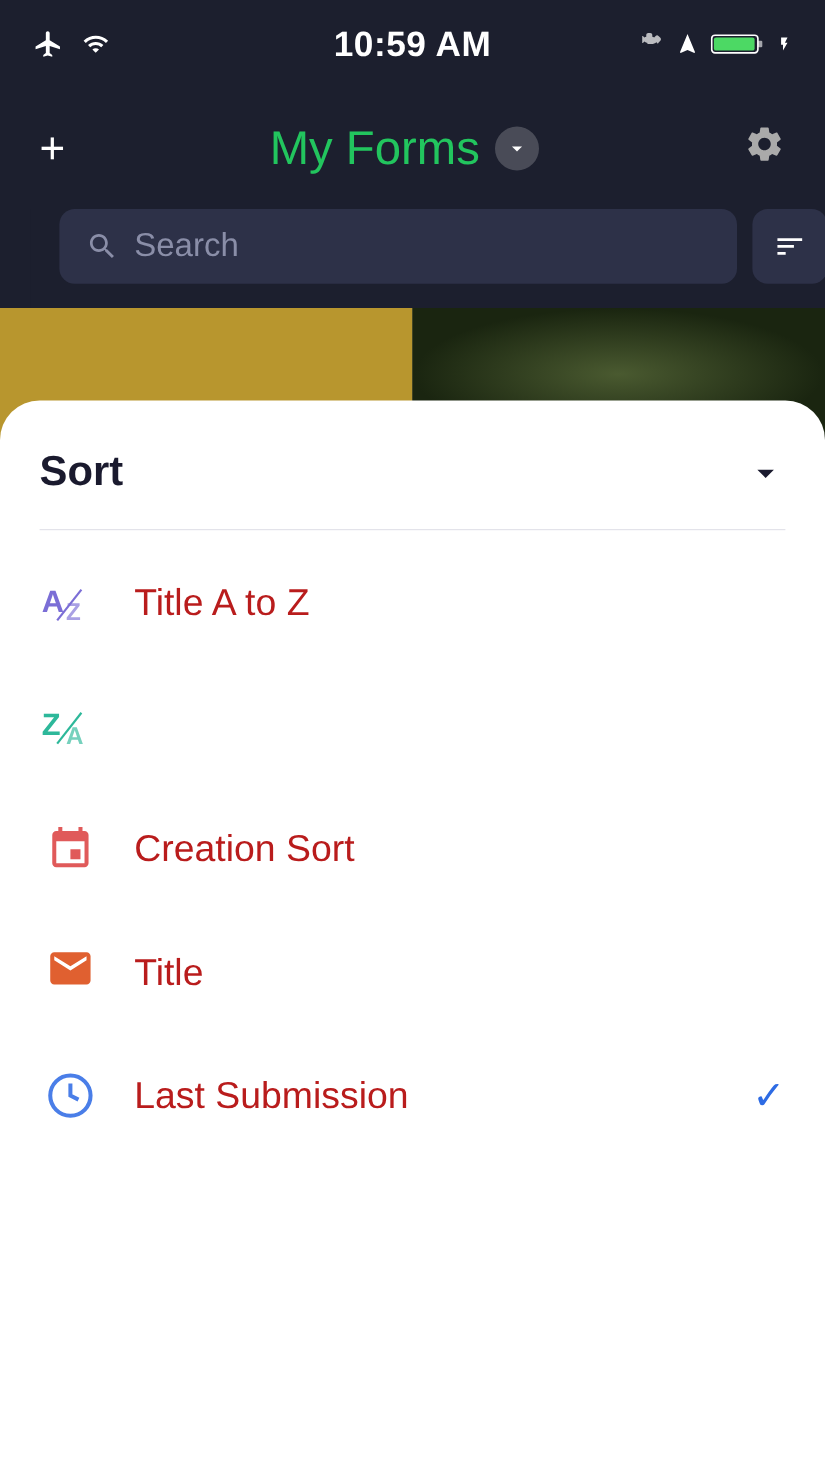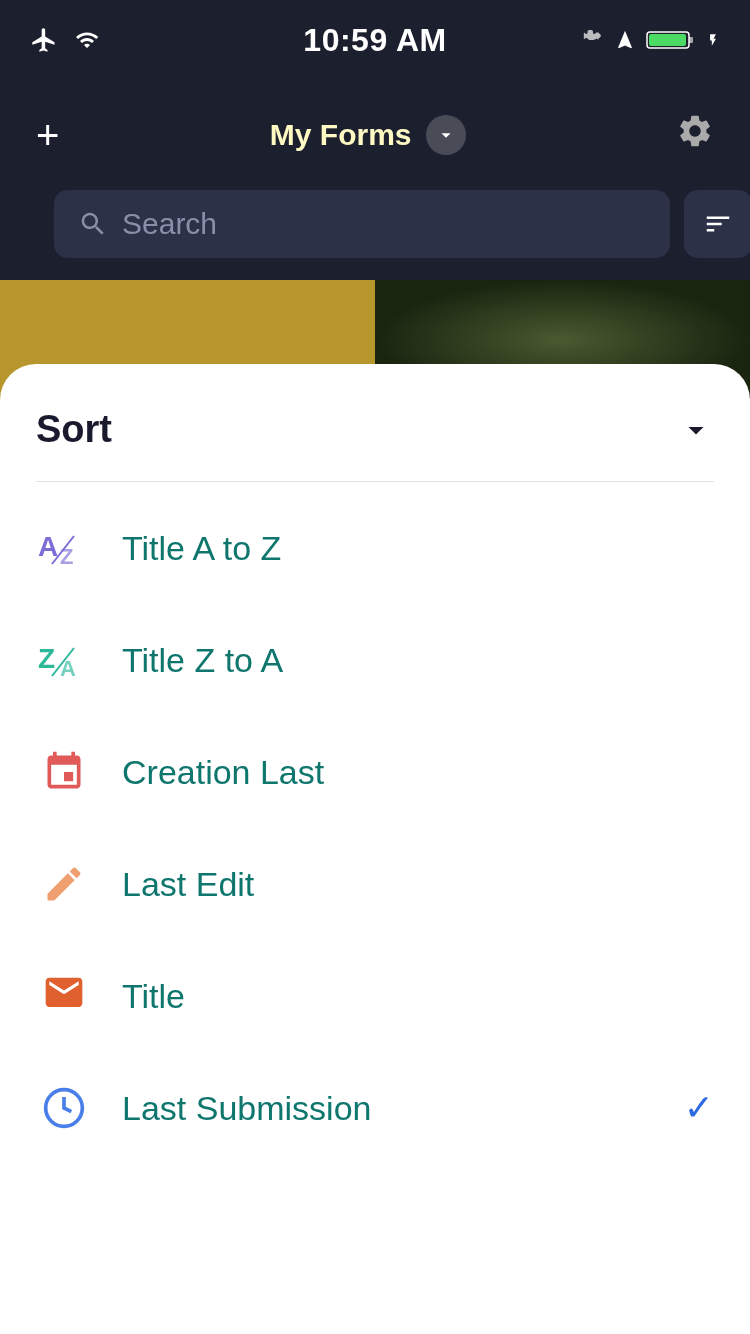--- a/index.html
+++ b/index.html
@@ -60,23 +60,23 @@
       font-size: 40px;
       font-weight: 300;
       line-height: 1;
     }
     .header-title-group {
       display: flex;
       align-items: center;
       gap: 14px;
     }
     .header-title {
-      color: #fef9c3;
-      font-size: 30px;
-      font-weight: 700;
+      color: #22c55e;
+      font-size: 43px;
+      font-weight: 400;
     }
     .header-chevron {
       width: 40px;
       height: 40px;
       border-radius: 50%;
       background: rgba(255,255,255,0.2);
       display: flex;
       align-items: center;
       justify-content: center;
       color: white;
@@ -195,21 +195,21 @@
       width: 56px;
       height: 56px;
       display: flex;
       align-items: center;
       justify-content: center;
       font-size: 36px;
       flex-shrink: 0;
     }
     .sort-item-label {
       font-size: 34px;
-      color: #0f766e;
+      color: #b91c1c;
       font-weight: 400;
     }
     .sort-checkmark {
       margin-left: auto;
       color: #2d6be4;
       font-size: 36px;
       font-weight: 500;
     }
   </style>
 </head>
@@ -306,40 +306,31 @@
   </div>
 
   <div class="sort-item">
     <div class="sort-item-icon">
       <svg width="52" height="40" viewBox="0 0 52 40">
         <text x="0" y="28" font-size="28" font-weight="700" fill="#2db89a" font-family="-apple-system,Helvetica,Arial,sans-serif">Z</text>
         <text x="22" y="36" font-size="22" font-weight="700" fill="#2db89a" opacity="0.65" font-family="-apple-system,Helvetica,Arial,sans-serif">A</text>
         <line x1="14" y1="36" x2="36" y2="8" stroke="#2db89a" stroke-width="2"></line>
       </svg>
     </div>
-    <span class="sort-item-label">Title Z to A</span>
   </div>
 
   <div class="sort-item">
     <div class="sort-item-icon">
       <svg width="44" height="44" viewBox="0 0 24 24" fill="#e05a5a">
         <path d="M17 12h-5v5h5v-5zM16 1v2H8V1H6v2H5c-1.11 0-1.99.9-1.99 2L3 19c0 1.1.89 2 2 2h14c1.1 0 2-.9 2-2V5c0-1.1-.9-2-2-2h-1V1h-2zm3 18H5V8h14v11z"></path>
       </svg>
     </div>
-    <span class="sort-item-label">Creation Last</span>
-  </div>
-
-  <div class="sort-item">
-    <div class="sort-item-icon">
-      <svg width="44" height="44" viewBox="0 0 24 24" fill="#f0a070">
-        <path d="M3 17.25V21h3.75L17.81 9.94l-3.75-3.75L3 17.25zM20.71 7.04c.39-.39.39-1.02 0-1.41l-2.34-2.34c-.39-.39-1.02-.39-1.41 0l-1.83 1.83 3.75 3.75 1.83-1.83z"></path>
-      </svg>
-    </div>
-    <span class="sort-item-label">Last Edit</span>
-  </div>
+    <span class="sort-item-label">Creation Sort</span>
+  </div>
+
 
 
   <div class="sort-item">
     <div class="sort-item-icon">
       <svg width="44" height="38" viewBox="0 0 24 20" fill="#e06030">
         <path d="M20 0H4C2.9 0 2 .9 2 2v12c0 1.1.9 2 2 2h16c1.1 0 2-.9 2-2V2c0-1.1-.9-2-2-2zm0 4l-8 5-8-5V2l8 5 8-5v2z"></path>
       </svg>
     </div>
     <span class="sort-item-label">Title</span>
   </div>

